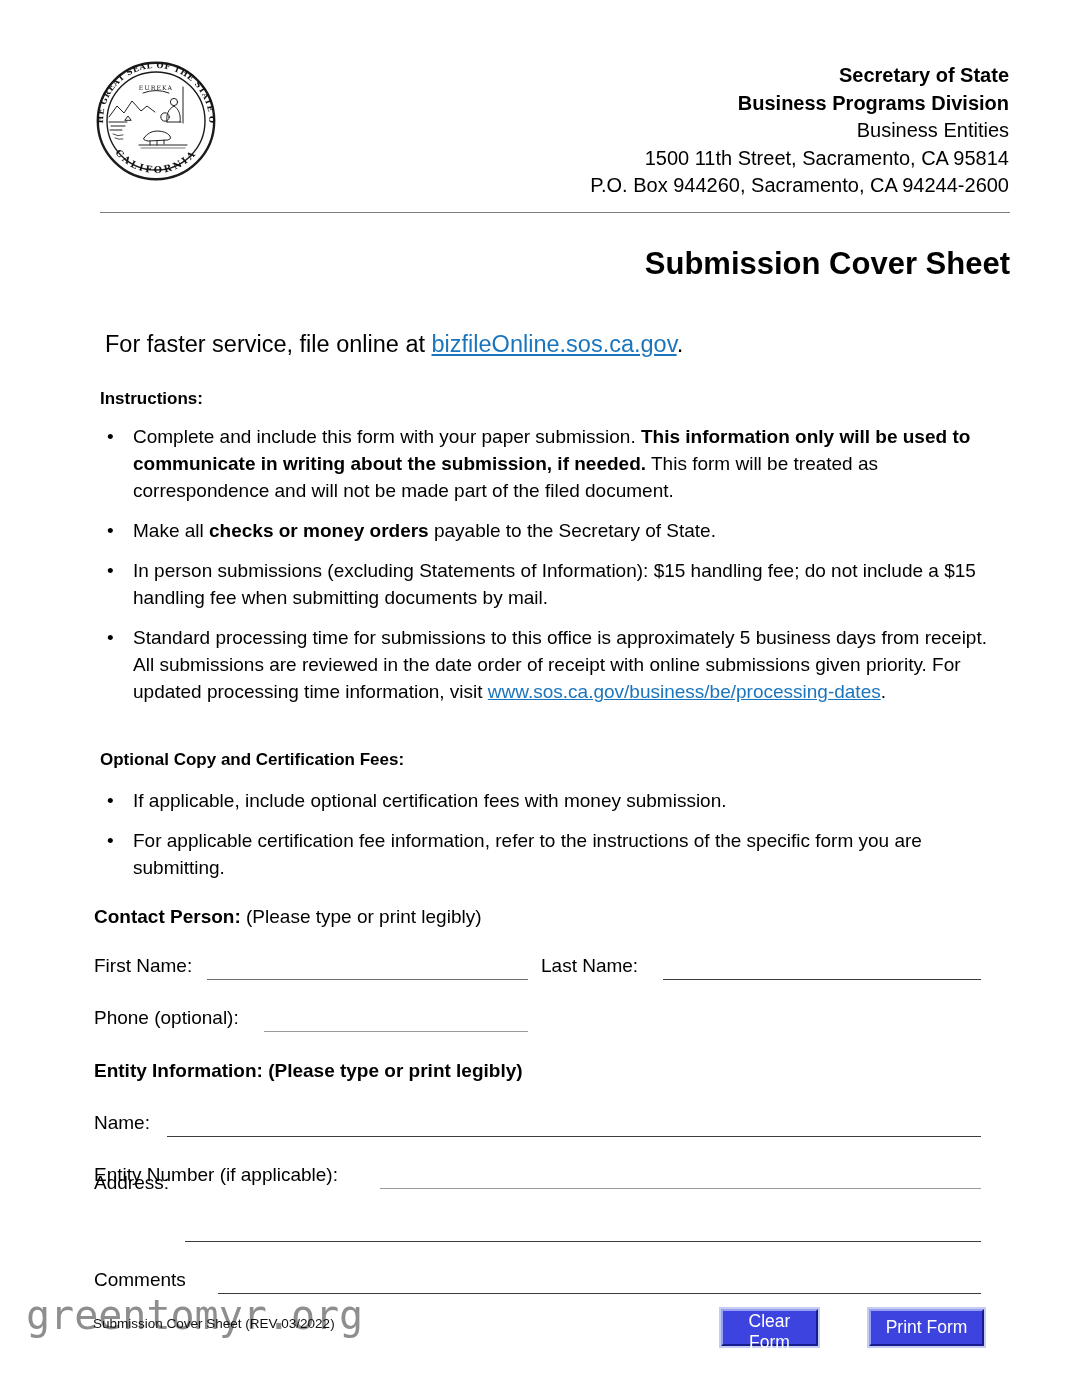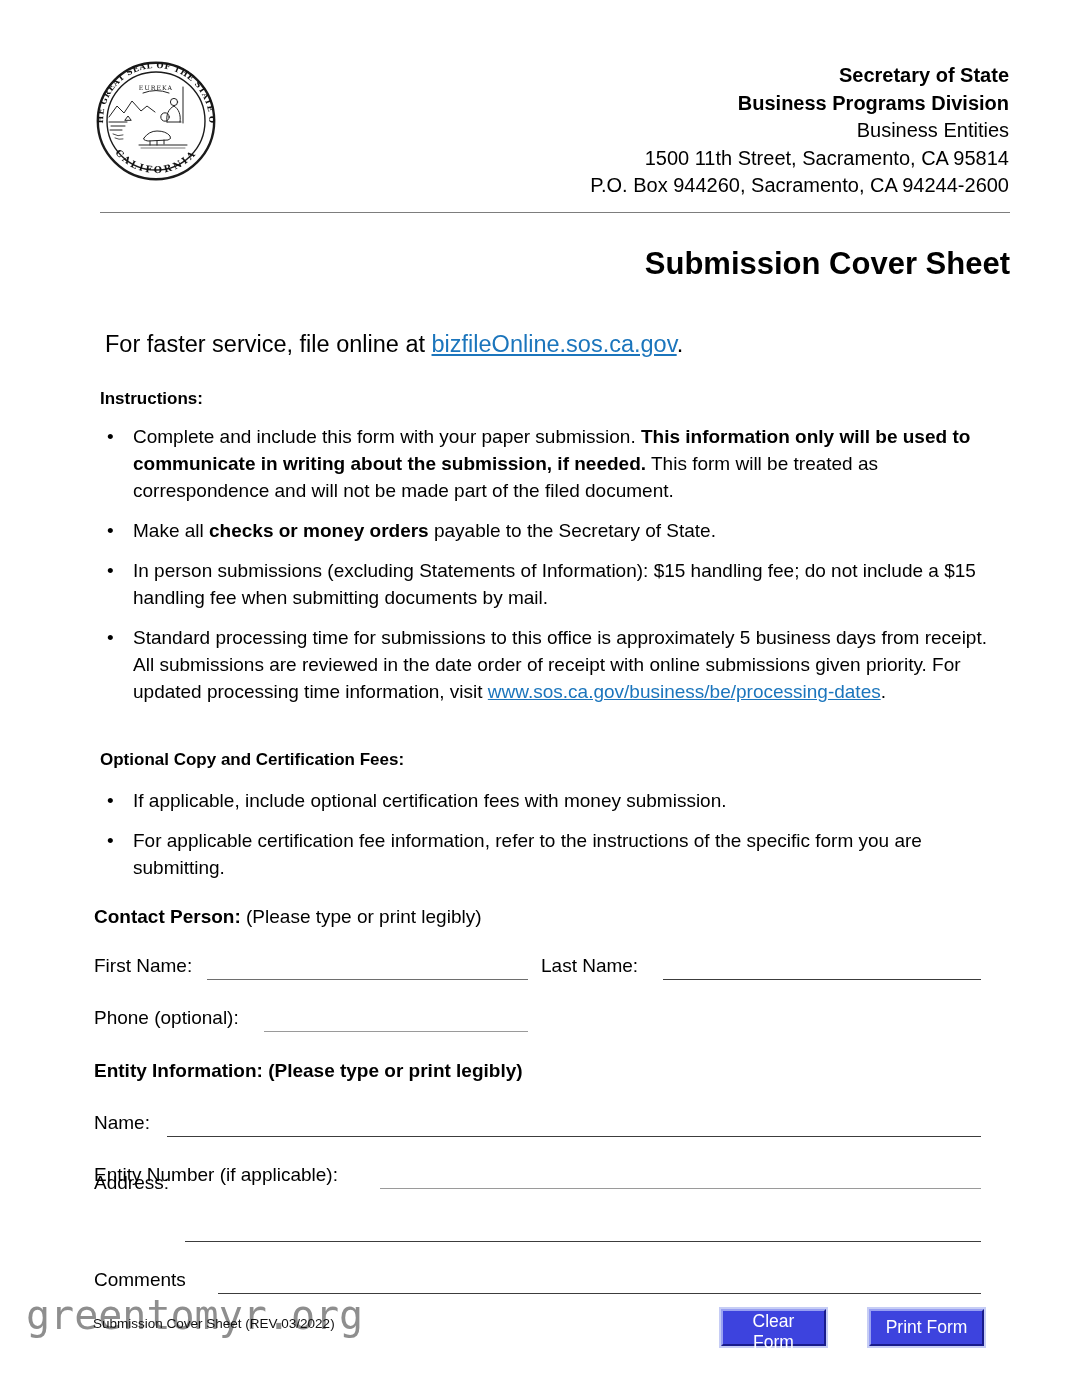--- a/index.html
+++ b/index.html
@@ -54,21 +54,21 @@
   .footer-id { left:93px; top:1316px; font-size:13.5px; z-index:6; color:#111; }
 
   .btn {
     position:absolute; top:1309px; height:37px; z-index:6; cursor:pointer;
     background:var(--btn-bg,#3D43DE); color:#fff; font-family:"Liberation Sans",sans-serif;
     font-size:17.5px; padding:0 10px;
     border-style:solid; border-width:2px;
     border-color:var(--btn-light,#98A0F2) var(--btn-dark,#191C8C) var(--btn-dark,#191C8C) var(--btn-light,#98A0F2);
     box-shadow:0 0 0 2px #c6cdf5;
   }
-  #btn-clear { left:721px; width:105px; }
+  #btn-clear { left:721px; width:97px; }
   #btn-print { left:869px; width:115px; }
 
   .watermark {
     left:26px; top:1292px; z-index:5; font-family:"DejaVu Sans Mono", monospace;
     font-size:40px; color:var(--wm,#6F6F6F); opacity:0.78; white-space:nowrap;
     pointer-events:none;
   }
 </style>
 </head>
 <body>

